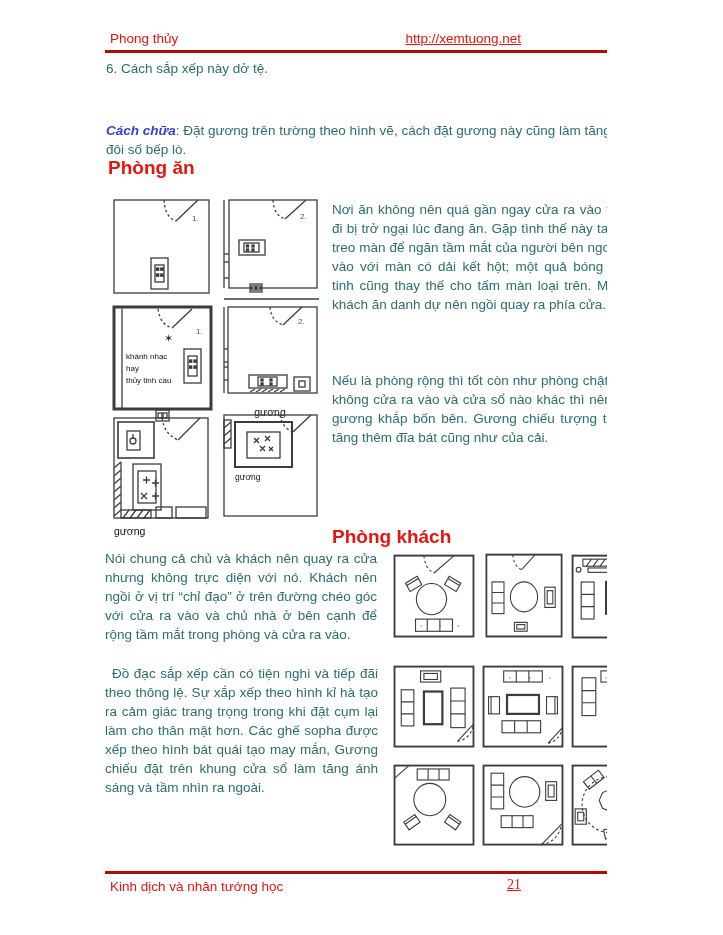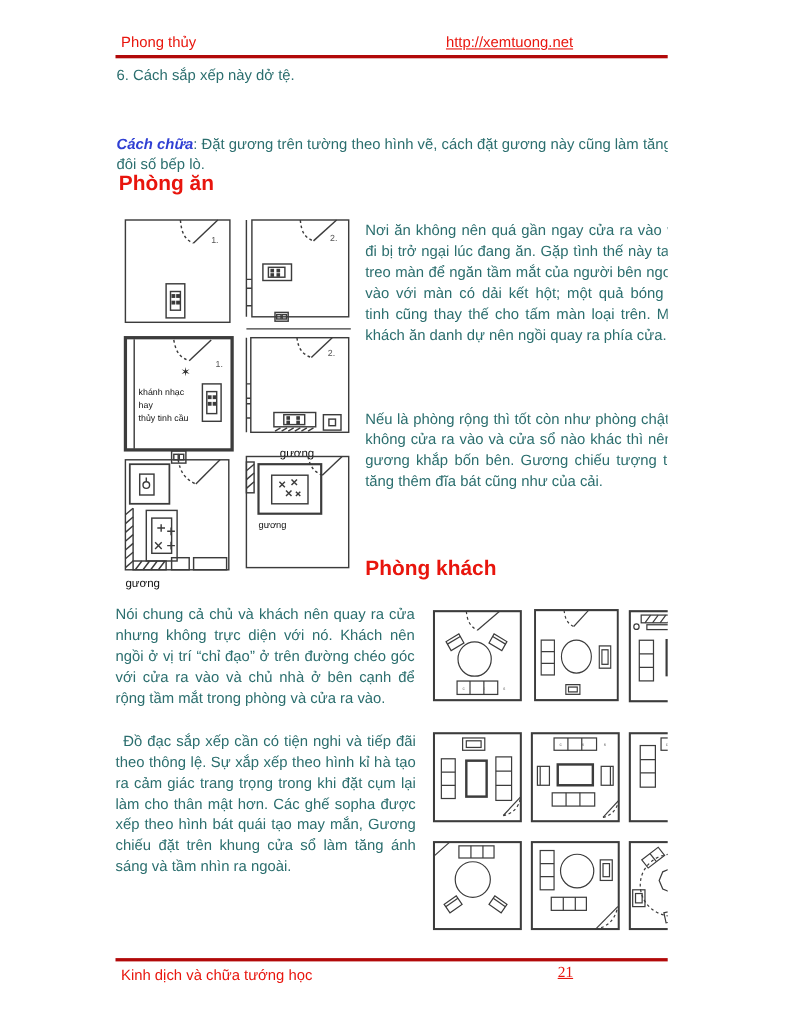--- a/index.html
+++ b/index.html
@@ -199,21 +199,21 @@
         <path d="M71,19 L89,2"></path>
         <path d="M58,2 C60,12 64,16 71,19" stroke-dasharray="2.5 2.5"></path>
       </g>
       <text x="13" y="67" font-size="8.5" fill="#111" stroke="none">gương</text>
     </svg>
   </div>
 
   <div class="abs body-txt" style="left:332px;top:200px;width:303px;">Nơi ăn không nên quá gần ngay cửa ra vào vì lối đi bị trở ngại lúc đang ăn. Gặp tình thế này ta nên treo màn để ngăn tầm mắt của người bên ngoài đi vào với màn có dải kết hột; một quả bóng thủy tinh cũng thay thế cho tấm màn loại trên. Một vị khách ăn danh dự nên ngồi quay ra phía cửa.</div>
   <div class="abs body-txt" style="left:332px;top:371px;width:303px;">Nếu là phòng rộng thì tốt còn như phòng chật hẹp không cửa ra vào và cửa sổ nào khác thì nên đặt gương khắp bốn bên. Gương chiếu tượng trưng tăng thêm đĩa bát cũng như của cải.</div>
 
-  <div class="abs section-h" style="left:332px;top:507px;">Phòng khách</div>
+  <div class="abs section-h" style="left:332px;top:526px;">Phòng khách</div>
 
   <div class="abs body-txt ind" style="left:105px;top:664px;width:273px;">Đồ đạc sắp xếp cần có tiện nghi và tiếp đãi theo thông lệ. Sự xắp xếp theo hình kỉ hà tạo ra cảm giác trang trọng trong khi đặt cụm lại làm cho thân mật hơn. Các ghế sopha được xếp theo hình bát quái tạo may mắn, Gương chiếu đặt trên khung cửa sổ làm tăng ánh sáng và tầm nhìn ra ngoài.</div>
   <div class="abs body-txt" style="left:105px;top:549px;width:272px;">Nói chung cả chủ và khách nên quay ra cửa nhưng không trực diện với nó. Khách nên ngồi ở vị trí “chỉ đạo” ở trên đường chéo góc với cửa ra vào và chủ nhà ở bên cạnh để rộng tầm mắt trong phòng và cửa ra vào.</div>
 
   <div class="diag" style="left:392px;top:553px;width:84px;height:87px;">
     <svg viewBox="0 0 100 100" preserveAspectRatio="none" stroke="#3c3c3c" fill="none" stroke-width="1.3">
       <rect x="3" y="3" width="94" height="93" stroke-width="2.2"></rect>
       <g>
         <path d="M50,23 L74,3"></path>
         <path d="M38,3 C39,13 42,19 50,23" stroke-dasharray="3 3"></path>
@@ -417,16 +417,16 @@
         <rect x="40" y="76" width="24" height="11"></rect>
           <path d="M52,76 L52,87"></path>
       </g>
       <circle cx="82" cy="40" r="3.2"></circle>
       <circle cx="75" cy="72" r="3.2"></circle>
       <path d="M74,96 L96,76"></path>
     </svg>
   </div>
 
   <div class="abs rule" style="left:105px;top:871px;width:532px;"></div>
-  <div class="abs foot" style="left:110px;top:879px;">Kinh dịch và chữa tướng học</div>
+  <div class="abs foot" style="left:110px;top:879px;">Kinh dịch và nhân tướng học</div>
   <div class="abs pageno" style="right:86px;top:877px;">21</div>
 
 </div>
 
 </body></html>

